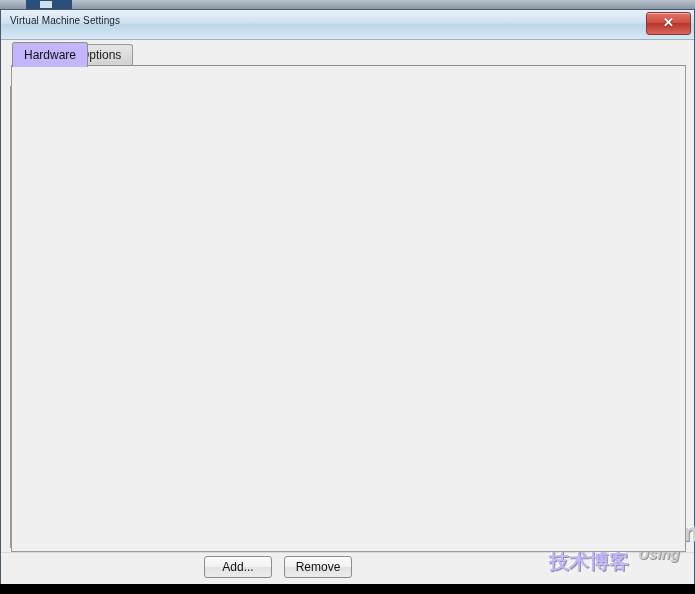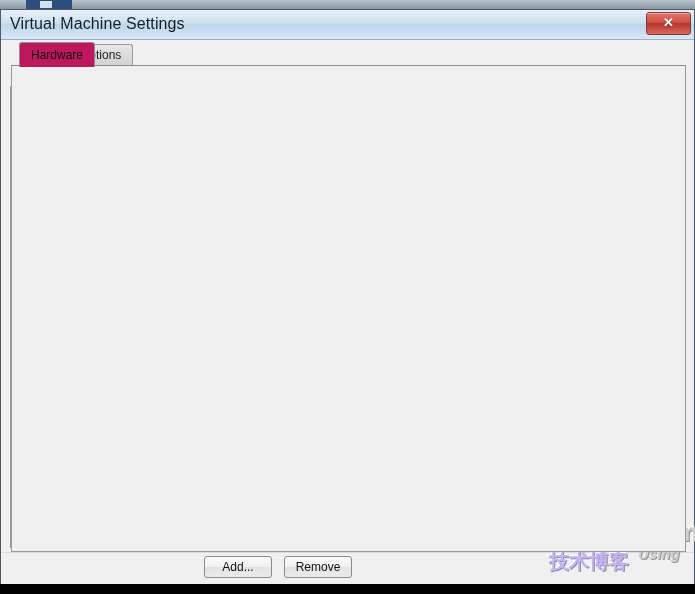--- a/index.html
+++ b/index.html
@@ -34,21 +34,21 @@
     background: #f0f0f0;
   }
   .titlebar {
     position: relative;
     height: 29px;
     background: linear-gradient(to bottom, #e9f1f8 0%, #cfe0ef 45%, #bcd6ea 50%, #d8e8f5 100%);
     border-bottom: 1px solid #9cb3c6;
   }
   .title-text {
     position: absolute; left: 9px; top: 5px;
-    font-size: 16px; color: #15202b;
+    font-size: 10px; color: #15202b;
     letter-spacing: .1px;
   }
   .close-btn {
     position: absolute; right: 3px; top: 2px;
     width: 43px; height: 21px;
     border: 1px solid #8a3a34;
     border-radius: 3px;
     background: linear-gradient(to bottom, #e0736a 0%, #cf5044 45%, #b7362c 50%, #d9675c 100%);
     box-shadow: inset 0 1px 0 rgba(255,255,255,.45);
     cursor: pointer;
@@ -67,22 +67,22 @@
   .tab {
     position: absolute; top: 0;
     height: 21px; padding: 0 11px; box-sizing: border-box;
     font-size: 12px; color: #111; line-height: 20px;
     border: 1px solid #9a9a9a;
     border-bottom: none;
     border-radius: 3px 3px 0 0;
     cursor: pointer;
   }
   .tab.active {
-    left: 8px; top: -2px; height: 25px; line-height: 24px;
-    background: #be185d; z-index: 3; border-color: #8e8e8e;
+    left: 1px; top: -2px; height: 25px; line-height: 24px;
+    background: #c4b5fd; z-index: 3; border-color: #8e8e8e;
   }
   .tab.inactive {
     left: 57px;
     background: linear-gradient(to bottom,#e6e6e6,#d2d2d2);
     color: #222; z-index: 2;
   }
   .tabpage {
     position: absolute; left: 10px; top: 25px;
     width: 675px; height: 487px;
     box-sizing: border-box;

